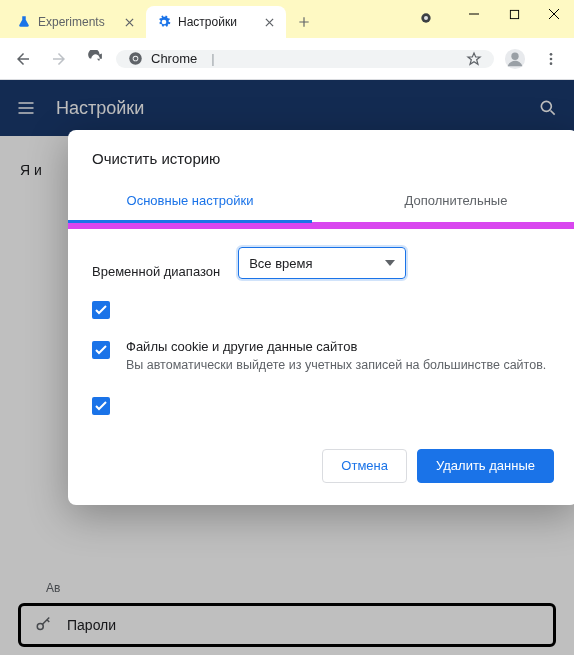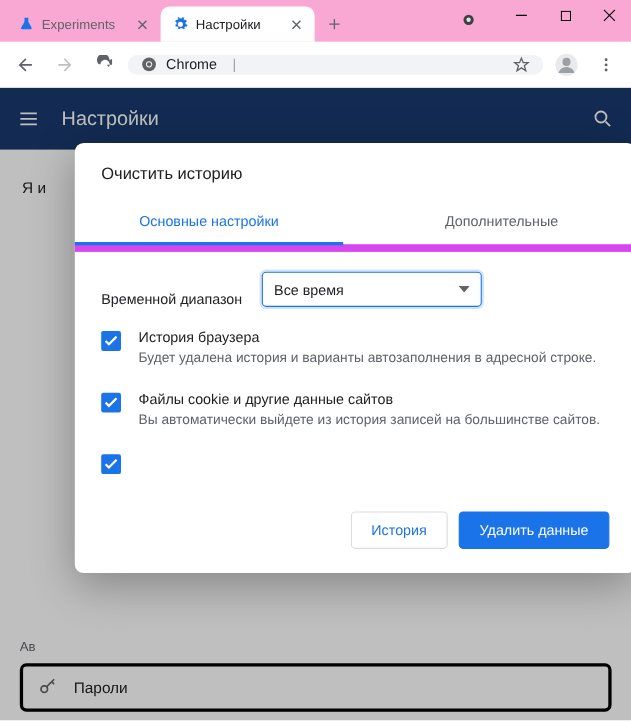--- a/index.html
+++ b/index.html
@@ -1,19 +1,19 @@
 <!DOCTYPE html>
 <html><head>
 <meta charset="utf-8">
 <style>
   * { box-sizing: border-box; margin: 0; padding: 0; font-family: "Segoe UI", Arial, sans-serif; }
   body { width: 574px; height: 655px; background: #fff; overflow: hidden; position: relative; }
 
   
-  .titlebar { height: 38px; background: #f9a8d4; display: flex; align-items: flex-end; }
+  .titlebar { height: 38px; background: #fef9c3; display: flex; align-items: flex-end; }
   .tabs { display: flex; align-items: flex-end; height: 100%; padding-left: 6px; flex: 1; }
   .tab { height: 32px; display: flex; align-items: center; padding: 0 10px; font-size: 12px; color: #5f6368; gap: 6px; border-radius: 8px 8px 0 0; position: relative; min-width: 140px; }
   .tab.active { background: #fff; color: #202124; }
   .tab .favicon { width: 16px; height: 16px; display: flex; align-items: center; justify-content: center; }
   .tab .title { flex: 1; white-space: nowrap; overflow: hidden; text-overflow: ellipsis; }
   .tab .close { width: 14px; height: 14px; display: flex; align-items: center; justify-content: center; color: #5f6368; }
   .newtab { width: 28px; height: 28px; display: flex; align-items: center; justify-content: center; color: #5f6368; margin-left: 4px; margin-bottom: 2px; }
   .win-controls { display: flex; align-items: flex-start; height: 100%; margin-left: auto; }
   .win-controls .wc { width: 40px; height: 28px; display: flex; align-items: center; justify-content: center; color: #3c4043; }
   .win-controls .incog { width: 28px; height: 28px; border-radius: 50%; display:flex; align-items:center; justify-content:center; margin-right: 14px; margin-top: 4px; }
@@ -29,34 +29,34 @@
   .omnibox .star { margin-left: auto; color: #5f6368; }
 
   
   .settings-header { height: 56px; background: #1a3a6e; color: #fff; display: flex; align-items: center; padding: 0 16px; gap: 20px; }
   .settings-header .title { font-size: 18px; font-weight: 500; }
   .settings-header .spacer { flex: 1; }
 
   
   .backdrop-text { position: absolute; top: 162px; left: 20px; font-size: 14px; color: #202124; }
   .backdrop-bottom { position: absolute; bottom: 0; left: 0; right: 0; padding: 0 18px 8px; }
-  .bb-label { font-size: 12px; color: #5f6368; margin-bottom: 8px; }
+  .bb-label { font-size: 12px; color: #5f6368; margin-bottom: 8px; margin-left: 28px; }
   .bb-row { border: 3px solid #000000; border-radius: 6px; height: 44px; display: flex; align-items: center; padding: 0 14px; gap: 14px; font-size: 14px; color: #202124; }
 
   
   .modal-backdrop { position: absolute; top: 80px; left: 0; right: 0; bottom: 0; background: rgba(0,0,0,0.25); }
   .modal { position: absolute; top: 130px; left: 32px; width: 510px; background: #fff; border-radius: 8px; box-shadow: 0 10px 40px rgba(0,0,0,0.3); padding-bottom: 18px; margin-left: 36px; }
   .modal-title { font-size: 15px; color: #202124; padding: 20px 24px 14px; }
   .modal-tabs { display: flex; border-bottom: 7px solid #d946ef; gap: 22px; }
   .modal-tab { flex: 1; text-align: center; padding: 12px 0; font-size: 13px; color: #5f6368; font-weight: 500; cursor: pointer; }
   .modal-tab.active { color: #1a73e8; border-bottom: 3px solid #1a73e8; margin-bottom: -1px; }
 
   .range-row { display: flex; align-items: flex-end; gap: 18px; padding: 18px 24px 10px; }
   .range-label { font-size: 13px; color: #202124; }
-  .select { width: 200px; height: 32px; border: 1px solid #1a73e8; border-radius: 4px; display: flex; align-items: center; padding: 0 10px; font-size: 13px; color: #202124; justify-content: space-between; outline: 2px solid rgba(26,115,232,0.2); }
+  .select { width: 168px; height: 32px; border: 1px solid #1a73e8; border-radius: 4px; display: flex; align-items: center; padding: 0 10px; font-size: 13px; color: #202124; justify-content: space-between; outline: 2px solid rgba(26,115,232,0.2); }
 
   .check-row { display: flex; padding: 10px 24px; gap: 16px; }
   .checkbox { width: 18px; height: 18px; border-radius: 2px; background: #1a73e8; display: flex; align-items: center; justify-content: center; flex-shrink: 0; margin-top: 2px; }
   .check-text .ct-title { font-size: 13px; color: #202124; margin-bottom: 2px; }
   .check-text .ct-desc { font-size: 12.5px; color: #5f6368; line-height: 1.5; }
 
   .modal-buttons { display: flex; justify-content: flex-end; gap: 10px; padding: 24px 24px 4px; }
   .btn { height: 34px; padding: 0 18px; border-radius: 4px; font-size: 13px; font-weight: 500; display: flex; align-items: center; cursor: pointer; }
   .btn.outline { border: 1px solid #dadce0; color: #1a73e8; background: #fff; }
   .btn.primary { background: #1a73e8; color: #fff; border: 1px solid #1a73e8; }
@@ -221,43 +221,39 @@
       </span>
     </div>
   </div>
 
   <div class="check-row">
     <div class="checkbox">
       <svg width="12" height="10" viewBox="0 0 12 10">
           <path stroke="#fff" stroke-width="2" fill="none" d="M1 5l3 3 7-7"></path>
         </svg>
     </div>
-    <div class="check-text">
-      <div class="ct-title">История браузера</div>
-      <div class="ct-desc">Будет удалена история и варианты автозаполнения в адресной строке.</div>
-    </div>
   </div>
 
   <div class="check-row">
     <div class="checkbox">
       <svg width="12" height="10" viewBox="0 0 12 10">
           <path stroke="#fff" stroke-width="2" fill="none" d="M1 5l3 3 7-7"></path>
         </svg>
     </div>
     <div class="check-text">
       <div class="ct-title">Файлы cookie и другие данные сайтов</div>
-      <div class="ct-desc">Вы автоматически выйдете из история записей на большинстве сайтов.</div>
+      <div class="ct-desc">Вы автоматически выйдете из учетных записей на большинстве сайтов.</div>
     </div>
   </div>
 
   <div class="check-row">
     <div class="checkbox">
       <svg width="12" height="10" viewBox="0 0 12 10">
           <path stroke="#fff" stroke-width="2" fill="none" d="M1 5l3 3 7-7"></path>
         </svg>
     </div>
   </div>
 
   <div class="modal-buttons">
-    <div class="btn outline">История</div>
+    <div class="btn outline">Отмена</div>
     <div class="btn primary">Удалить данные</div>
   </div>
 </div>
 
 </body></html>

